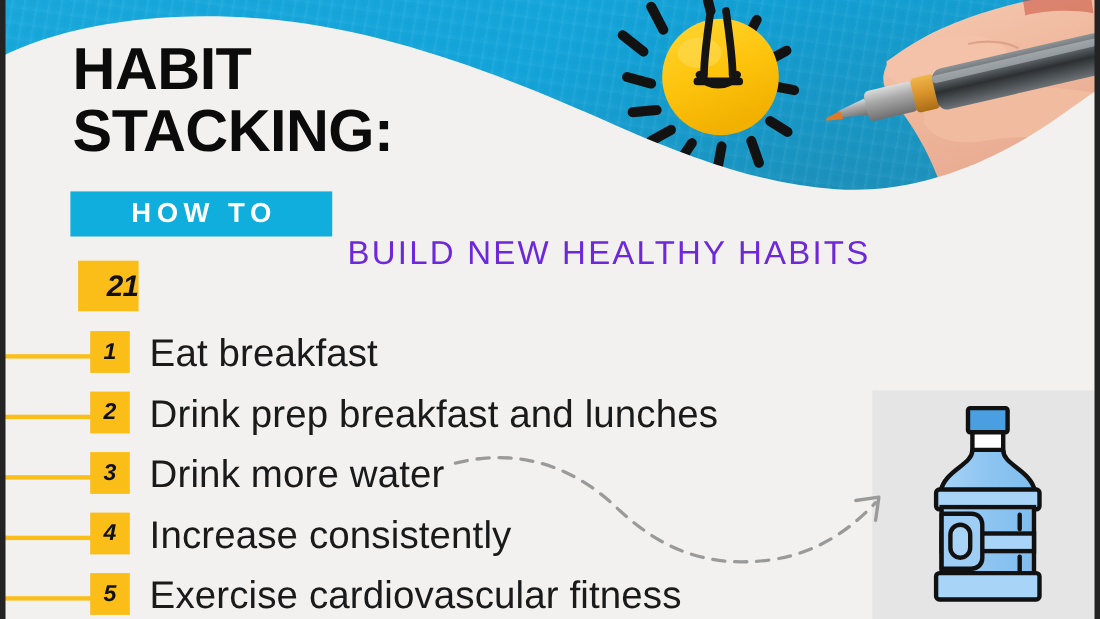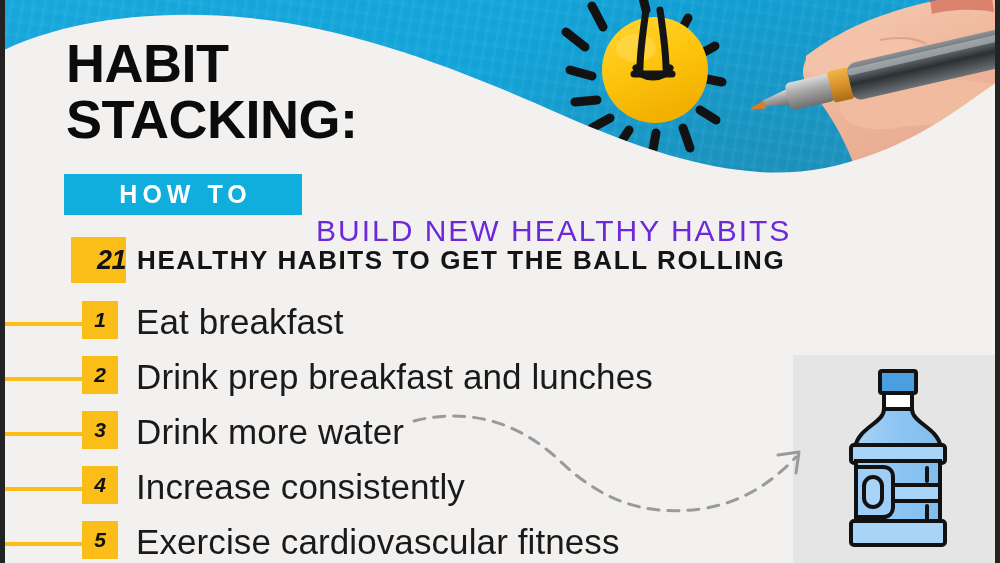--- a/index.html
+++ b/index.html
@@ -291,21 +291,20 @@
   <div class="title title-l1">HABIT</div>
 
   <div class="howto-badge">
     <span>HOW TO</span>
   </div>
   <div class="subhead">BUILD NEW HEALTHY HABITS</div>
 
   <div class="count-badge">
     <span>21</span>
   </div>
-  <div class="count-head">HEALTHY HABITS TO GET THE BALL ROLLING</div>
 
   <div class="list">
 
     <div class="list-item" style="top:296px">
       <div class="item-rule"></div>
       <div class="item-badge">
         <span>1</span>
       </div>
       <div class="item-text">Eat breakfast</div>
     </div>

